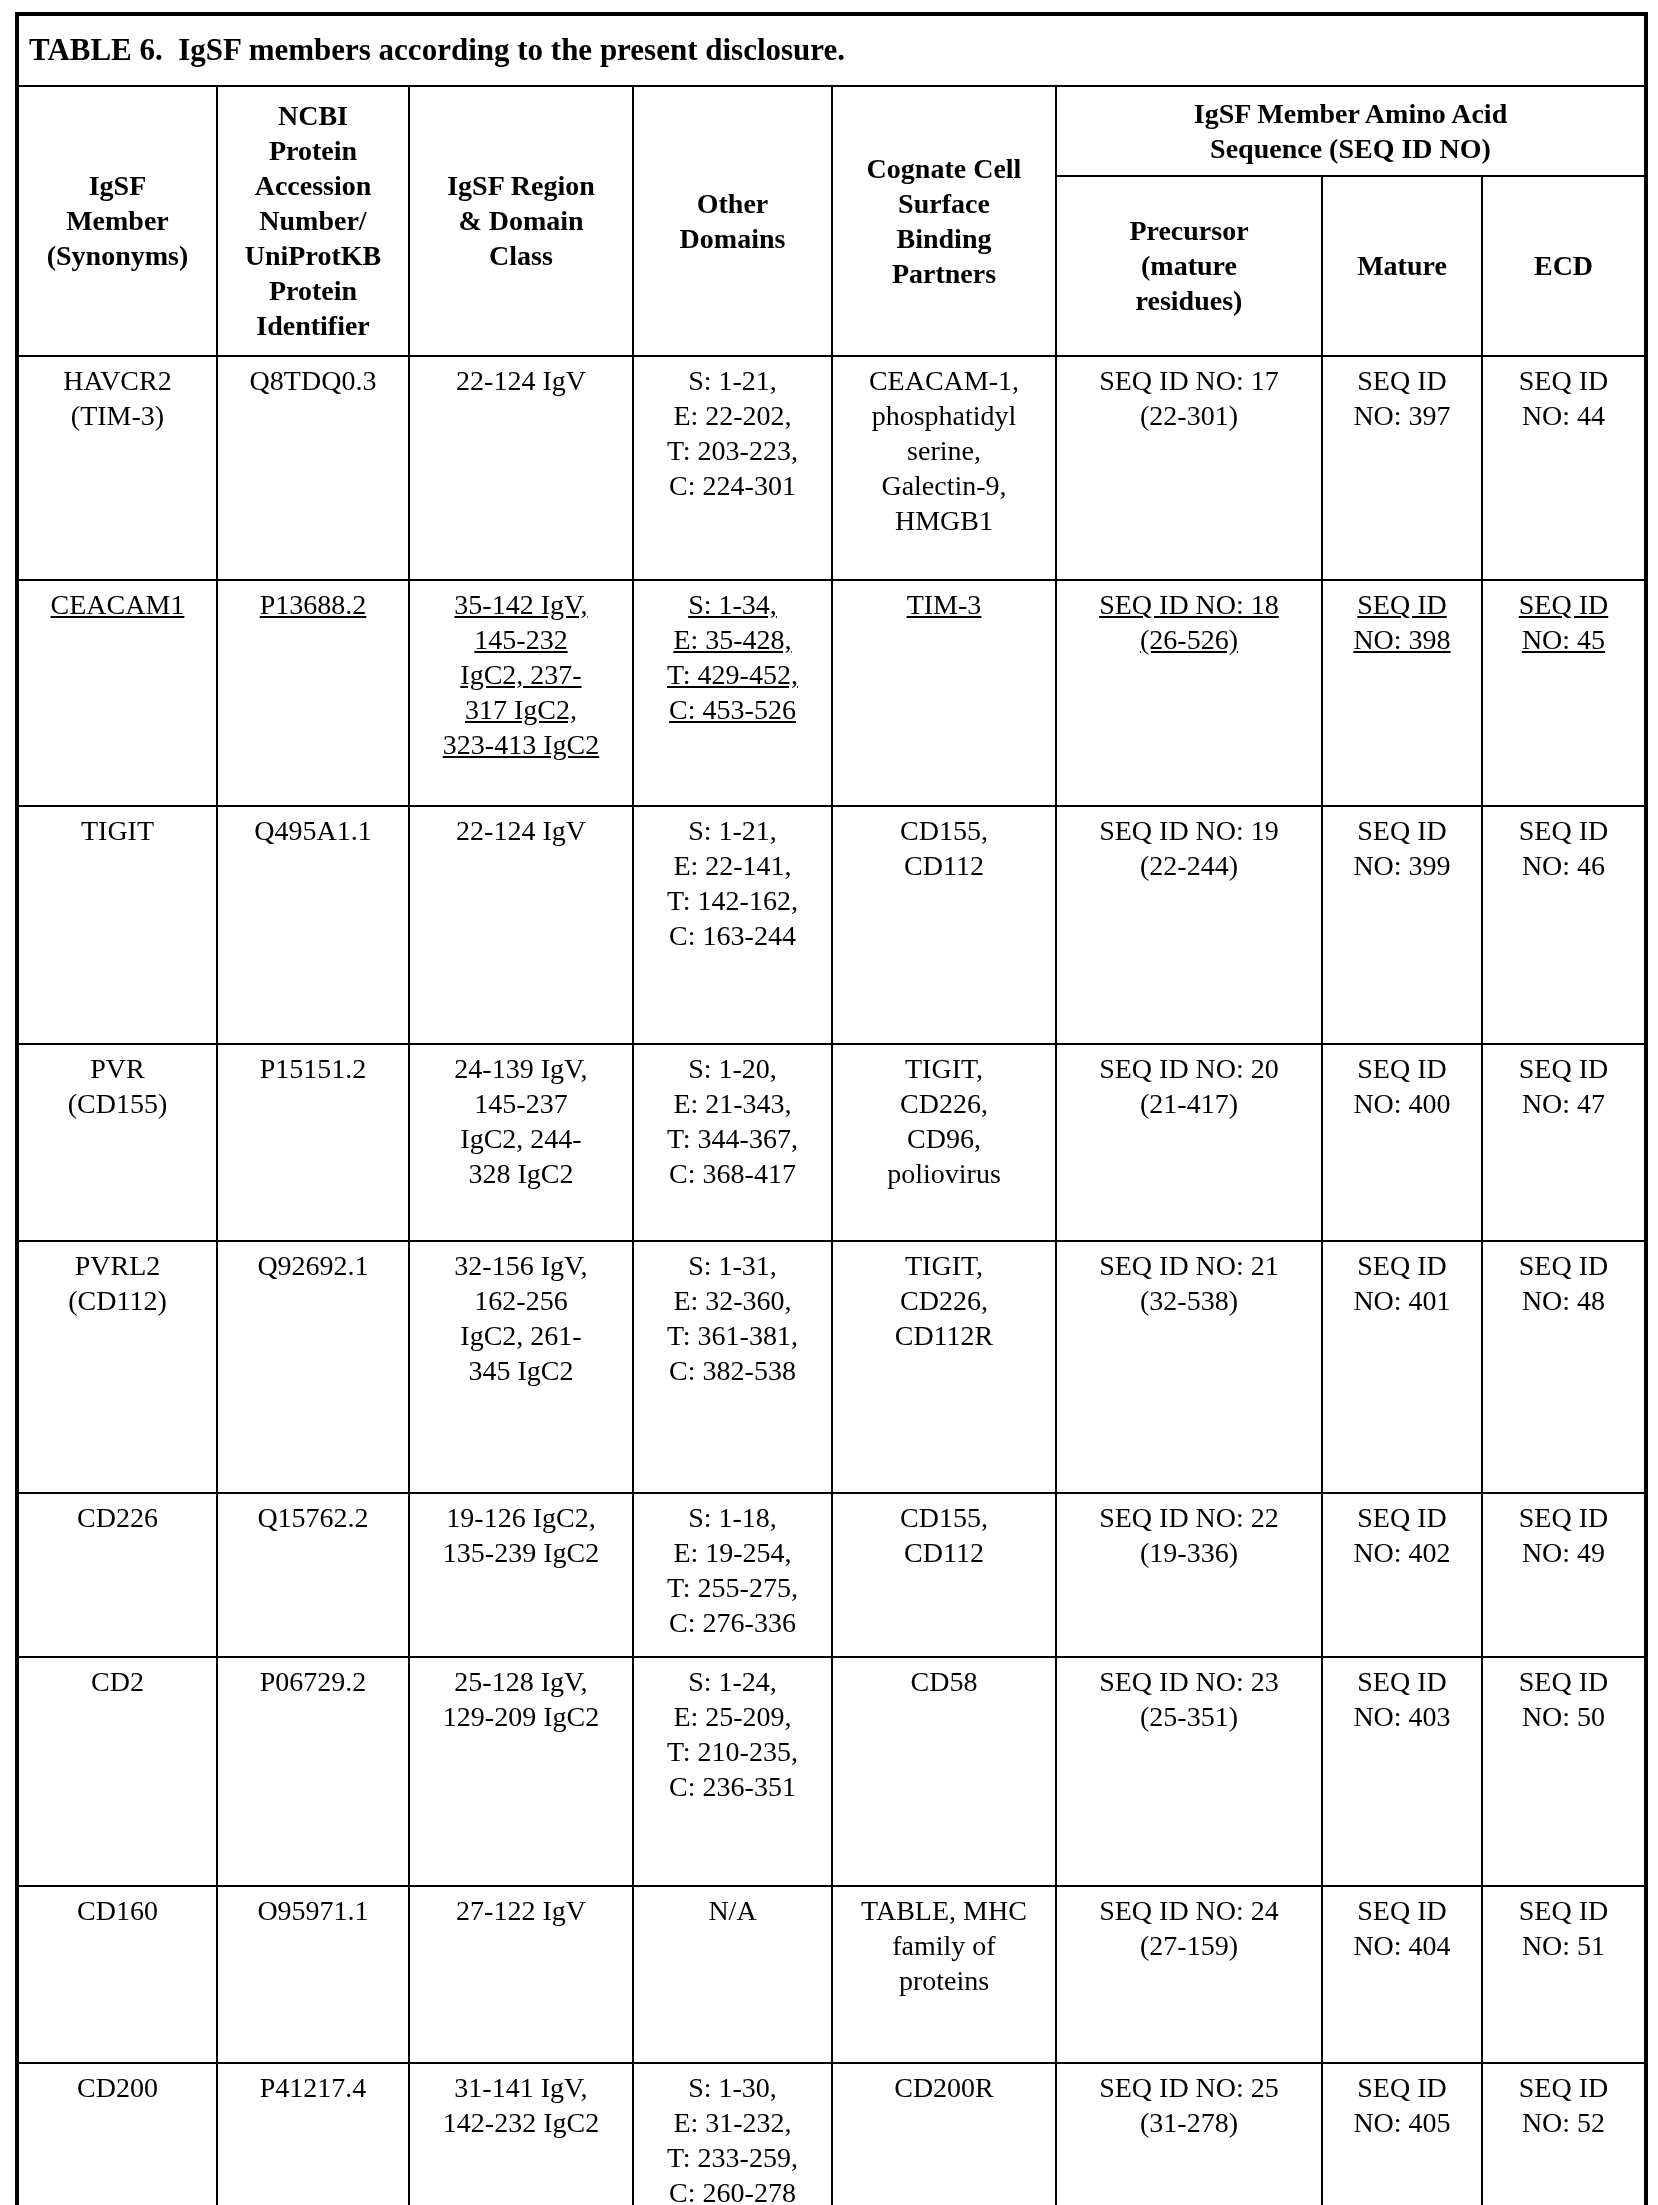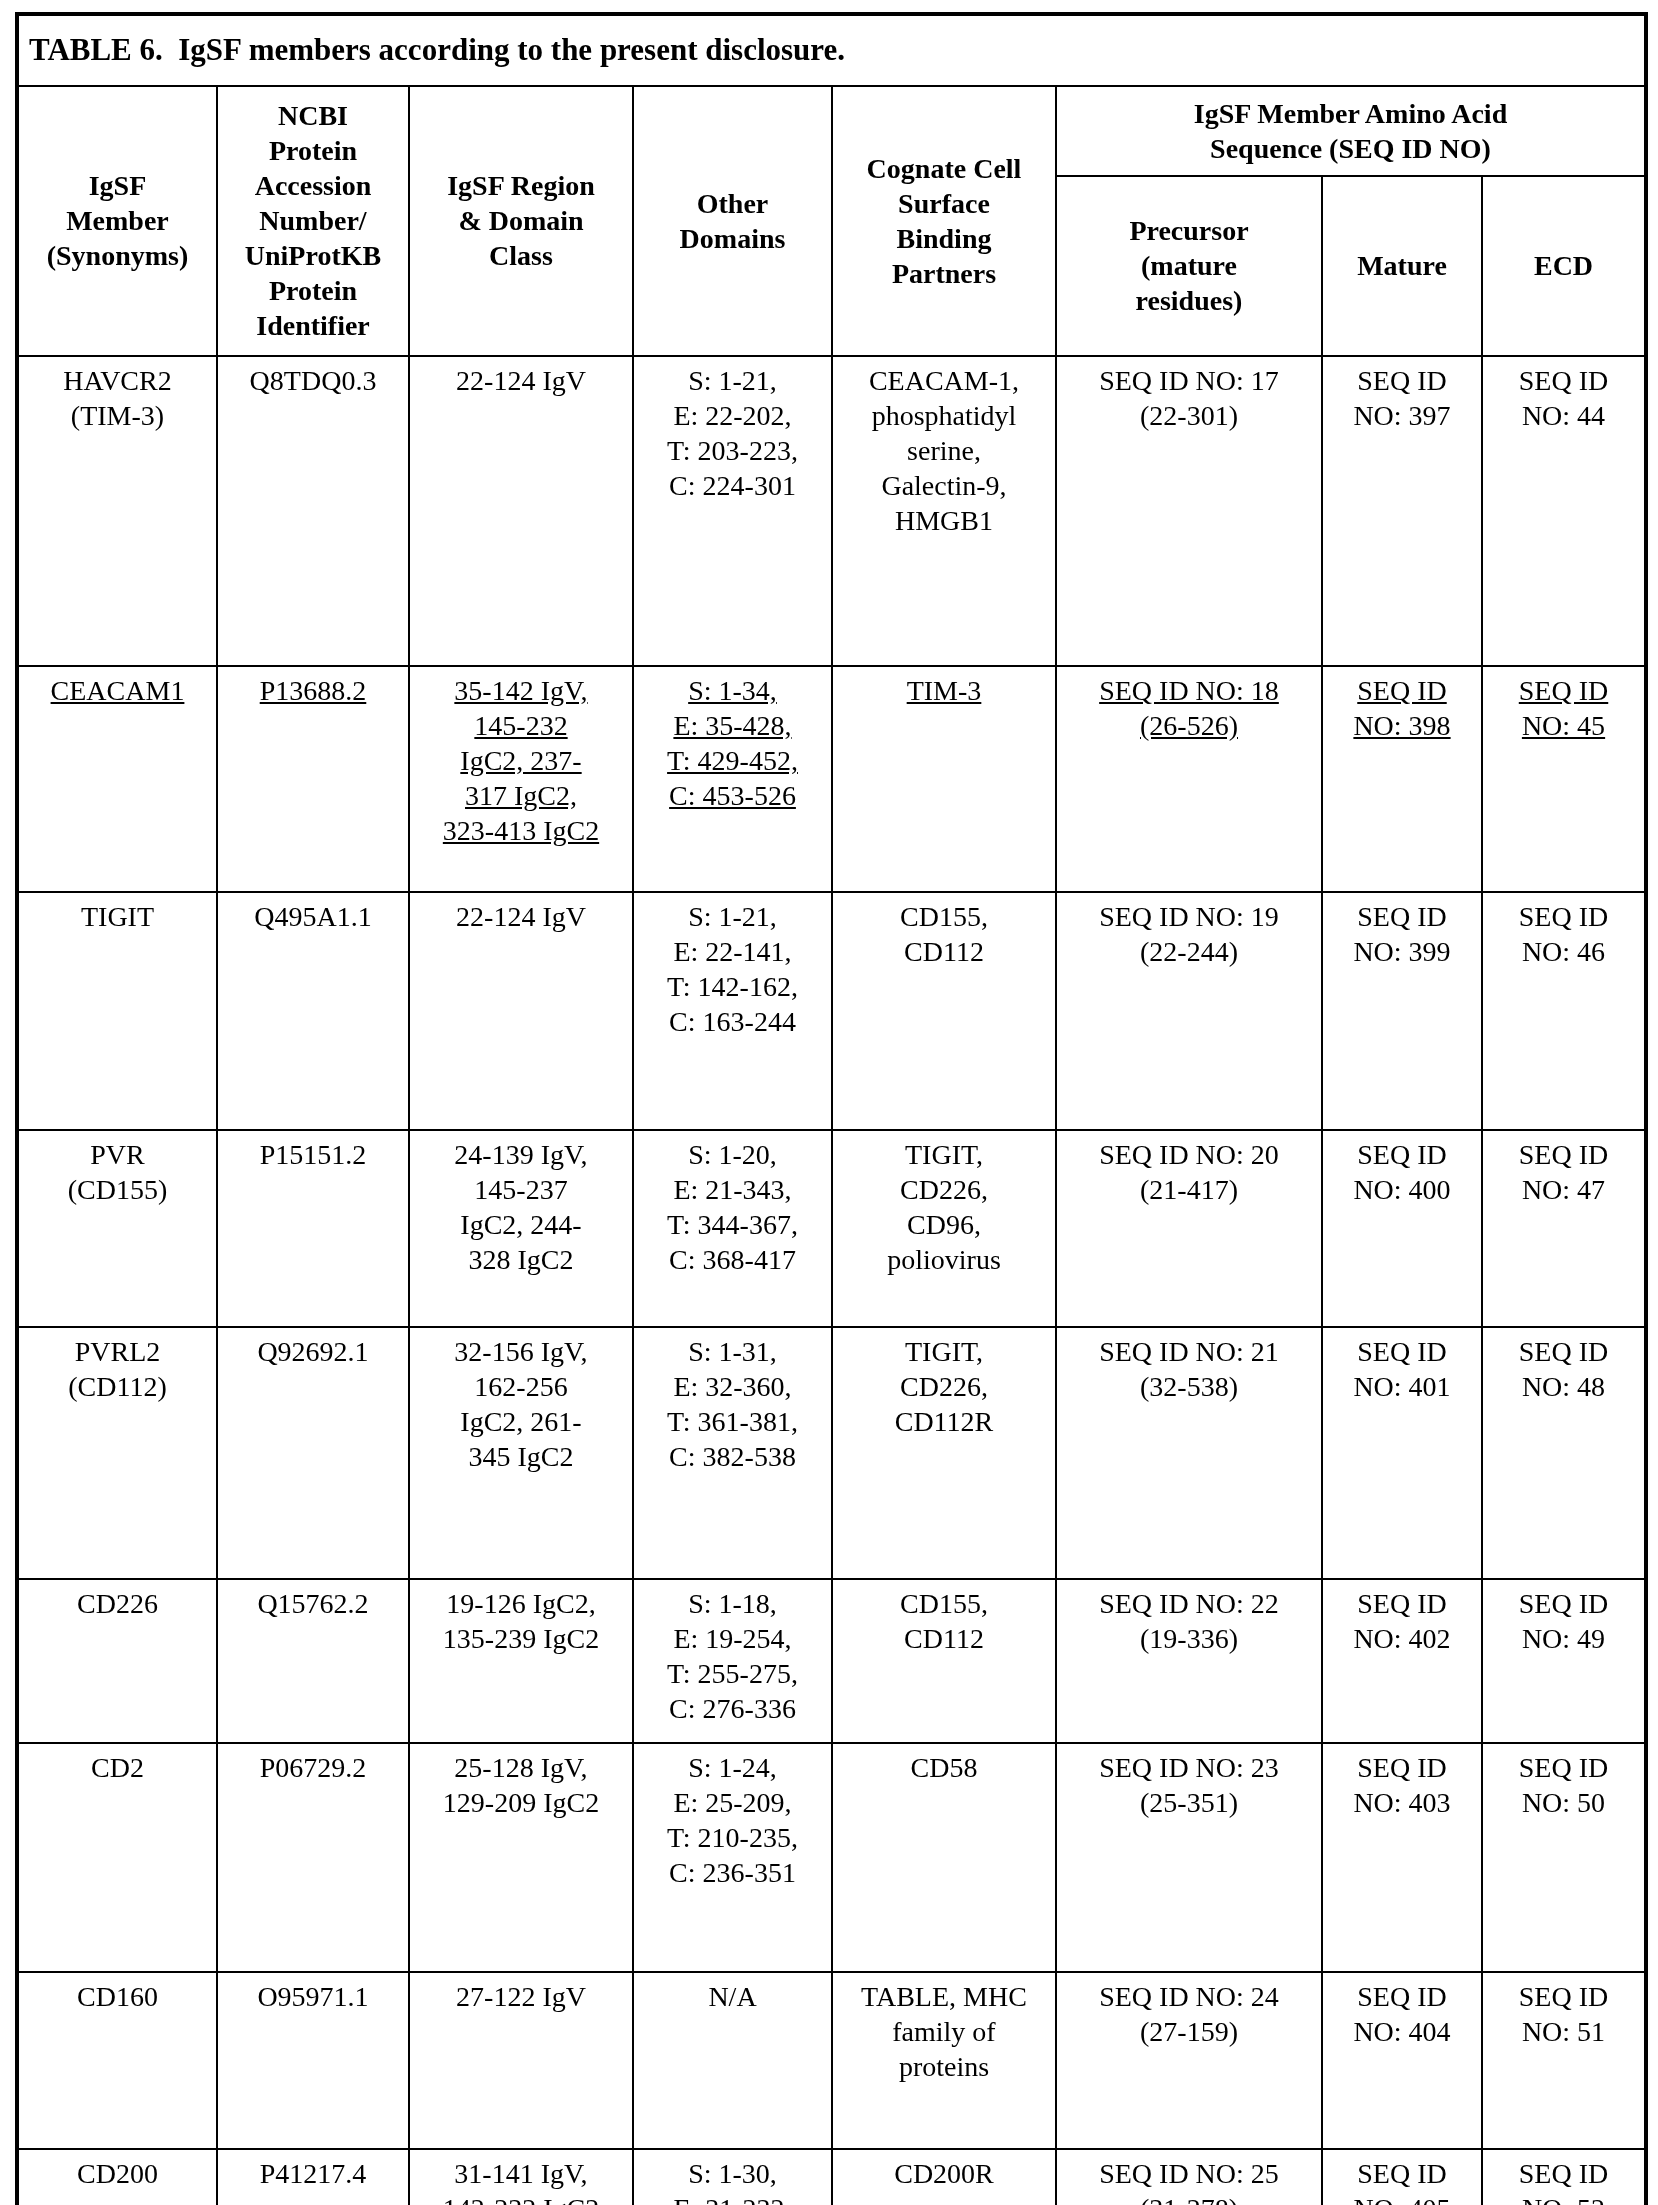--- a/index.html
+++ b/index.html
@@ -50,21 +50,21 @@
     padding: 10px 10px !important;
     vertical-align: middle;
   }
   td.other { vertical-align: middle; }
   td.vbottom { vertical-align: bottom; padding-bottom: 10px; }
 
   
   tr.rh-title  { height: 72px; }
   tr.rh-amino  { height: 90px; }
   tr.rh-sub    { height: 180px; }
-  tr.rh-1 { height: 310px; }
+  tr.rh-1 { height: 224px; }
   tr.rh-2 { height: 226px; text-decoration: underline; }
   tr.rh-3 { height: 238px; }
   tr.rh-4 { height: 197px; }
   tr.rh-5 { height: 252px; }
   tr.rh-6 { height: 164px; }
   tr.rh-7 { height: 229px; }
   tr.rh-8 { height: 177px; }
   tr.rh-9 { height: 155px; }
 </style>
 </head>

